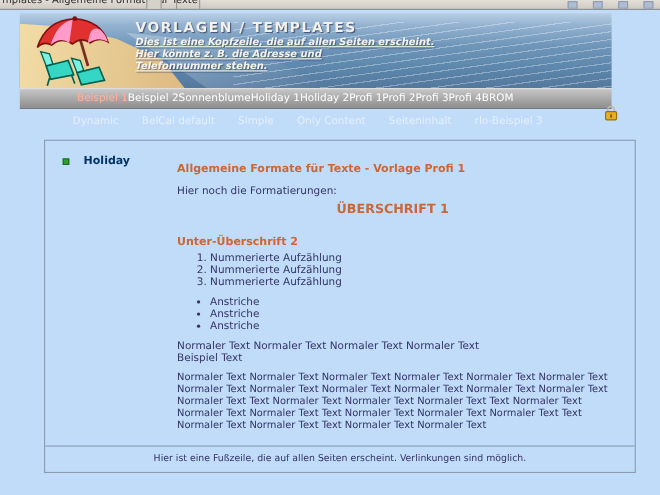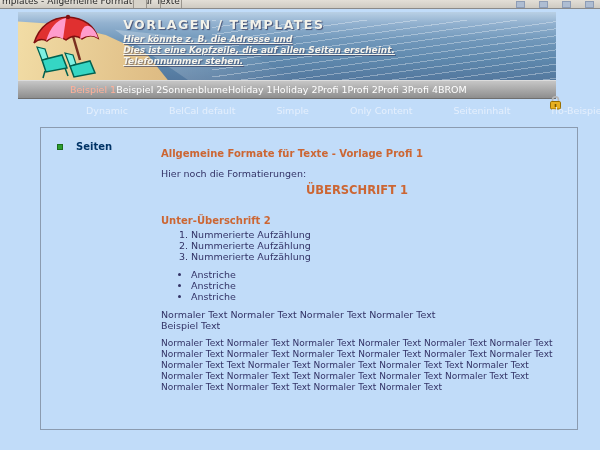--- a/index.html
+++ b/index.html
@@ -43,21 +43,21 @@
     display:flex; align-items:center; padding-left:52px; }
   .nav1 a { font-size:9.5px; color:#ffffff; text-decoration:none; white-space:nowrap; cursor:pointer; }
   .nav1 a.active { color:#ffb09a; }
 
   
   .padlock { position:absolute; left:549px; top:96px; }
 
   
   .nav2 { position:absolute; left:18px; top:102px; width:538px; height:16px;
     display:flex; align-items:center; gap:21px; padding-left:48px; }
-  .nav2 a { font-size:9.5px; color:#e4effd; text-decoration:none; white-space:nowrap; cursor:pointer;margin-left:20px; }
+  .nav2 a { font-size:9.5px; color:#e4effd; text-decoration:none; white-space:nowrap; cursor:pointer; }
 
   
   .content-box { position:absolute; left:40px; top:127px; width:538px; height:303px;
     border:1px solid #8b9bb0; overflow:hidden; }
   .side-menu { position:absolute; left:16px; top:13px; display:flex; align-items:center; gap:13px; cursor:pointer; }
   .side-bullet { width:6px; height:6px; background:#2e9e2e; border:1px solid #1c6e1c; }
   .side-link { font-size:10px; font-weight:bold; color:#003366; }
 
   .main-col { position:absolute; left:120px; top:20px; width:392px; color:#333366; font-size:9.5px; line-height:11px; }
   .h-page { color:#cc6633; font-weight:bold; font-size:10px; margin-bottom:9px; }
@@ -106,22 +106,22 @@
       <path d="M12 46 L32 41 L37 54 L16 58 Z" fill="#35d6c4" stroke="#006050" stroke-width="1.5"></path>
       <path d="M12 46 L7 33 L15 35 L18 44 Z" fill="#7ef0e2" stroke="#006050" stroke-width="1.2"></path>
       <line x1="15" y1="57" x2="13" y2="64" stroke="#006050" stroke-width="1.5"></line>
       <line x1="35" y1="54" x2="38" y2="62" stroke="#006050" stroke-width="1.5"></line>
       <path d="M40 52 L60 47 L65 59 L44 63 Z" fill="#35d6c4" stroke="#006050" stroke-width="1.5"></path>
       <path d="M40 52 L35 39 L43 41 L46 50 Z" fill="#7ef0e2" stroke="#006050" stroke-width="1.2"></path>
     </svg>
 
     <div class="banner-text">
       <div class="banner-title">VORLAGEN / TEMPLATES</div>
+      <div class="banner-sub">Dies ist eine Kopfzeile, die auf allen Seiten erscheint.</div>
       <div class="banner-sub">Hier könnte z. B. die Adresse und</div>
-      <div class="banner-sub">Dies ist eine Kopfzeile, die auf allen Seiten erscheint.</div>
       <div class="banner-sub">Telefonnummer stehen.</div>
     </div>
   </div>
 
   <nav class="nav1">
     <a class="active">Beispiel 1</a>
     <a>Beispiel 2</a>
     <a>Sonnenblume</a>
     <a>Holiday 1</a>
     <a>Holiday 2</a>
@@ -144,21 +144,21 @@
     <a>Simple</a>
     <a>Only Content</a>
     <a>Seiteninhalt</a>
     <a>rlo-Beispiel 3</a>
   </nav>
 
   <div class="content-box">
 
     <div class="side-menu">
       <span class="side-bullet"></span>
-      <span class="side-link">Seiten</span>
+      <span class="side-link">Holiday</span>
     </div>
 
     <div class="main-col">
       <div class="h-page">Allgemeine Formate für Texte - Vorlage Profi 1</div>
 
       <p class="p-label">Hier noch die Formatierungen:</p>
 
       <div class="h1">ÜBERSCHRIFT 1</div>
       <div class="h2">Unter-Überschrift 2</div>
 
@@ -172,15 +172,16 @@
         <li>Anstriche</li>
         <li>Anstriche</li>
         <li>Anstriche</li>
       </ul>
 
       <p class="p-short"><span>Normaler Text Normaler Text Normaler Text Normaler Text</span><br><span>Beispiel Text</span></p>
 
       <p class="p-long">Normaler Text Normaler Text Normaler Text Normaler Text Normaler Text Normaler Text Normaler Text Normaler Text Normaler Text Normaler Text Normaler Text Normaler Text Normaler Text Text Normaler Text Normaler Text Normaler Text Text Normaler Text Normaler Text Normaler Text Text Normaler Text Normaler Text Normaler Text Text Normaler Text Normaler Text Text Normaler Text Normaler Text</p>
     </div>
 
+    <div class="box-footer">Hier ist eine Fußzeile, die auf allen Seiten erscheint. Verlinkungen sind möglich.</div>
   </div>
 
 </div>
 
 </body></html>

